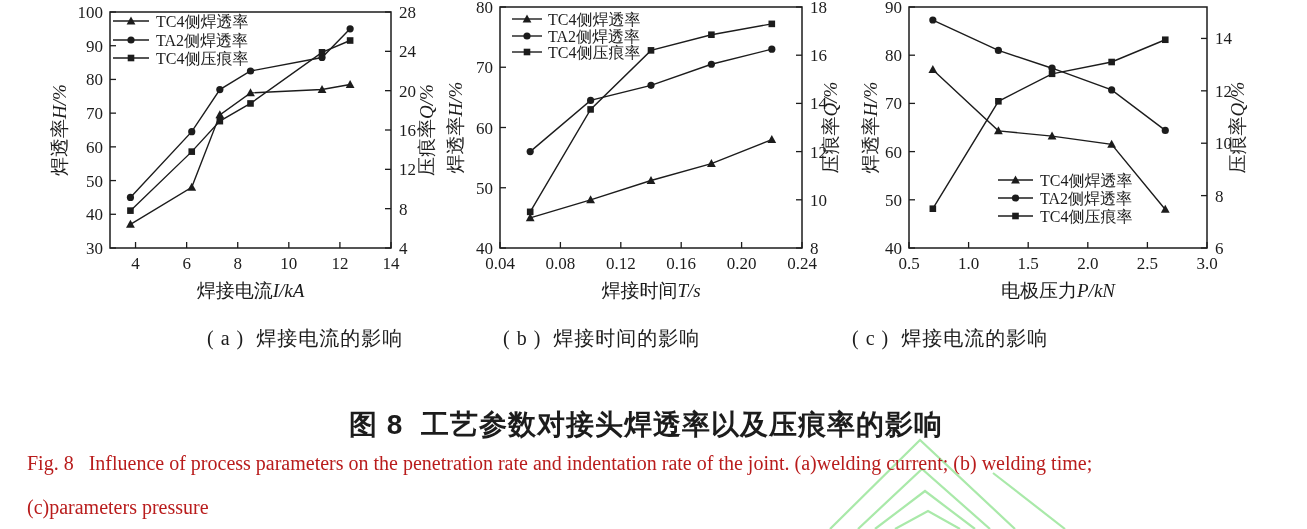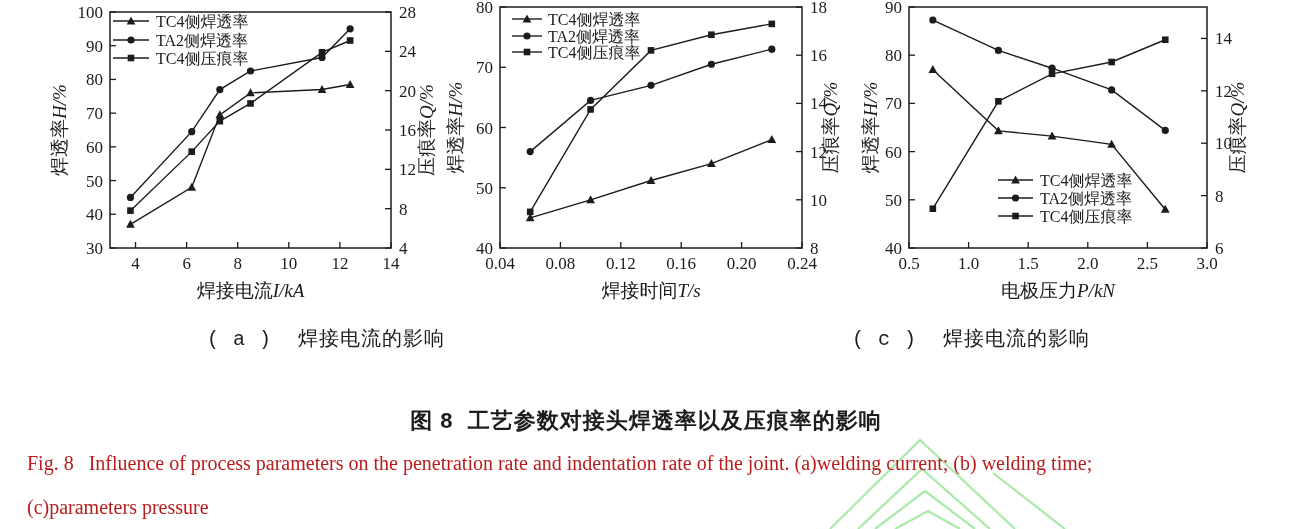--- a/index.html
+++ b/index.html
@@ -2,23 +2,23 @@
 <html><head>
 <meta charset="utf-8">
 <style>
   html,body{margin:0;padding:0;background:#ffffff;}
   body{width:1307px;height:529px;overflow:hidden;position:relative;
        font-family:"Liberation Serif", serif;}
   .page{position:absolute;left:0;top:0;width:1307px;height:529px;background:#fff;}
   .chart{position:absolute;top:0;height:310px;z-index:2;}
   .watermark{position:absolute;left:815px;top:420px;z-index:1;}
   .panel-caption{position:absolute;top:325px;z-index:2;font-size:20px;color:#1c1c1c;
-       font-family:Liberation Mono, monospace;letter-spacing:1px;white-space:pre;}
+       font-family:Liberation Serif, serif;letter-spacing:1px;white-space:pre;}
   .cn-title{position:absolute;left:0;top:406px;width:1292px;text-align:center;z-index:2;
-       font-family:"Liberation Sans", sans-serif;font-weight:700;font-size:22px;
+       font-family:"Liberation Sans", sans-serif;font-weight:700;font-size:28px;
        color:#1c1c1c;letter-spacing:1px;white-space:pre;}
   .en-caption{position:absolute;left:3px;z-index:2;font-size:20px;color:#b91c1c;
        font-family:Liberation Serif, serif;white-space:pre;margin-left:24px;}
   .en-line1{top:452px;width:1304px;}
   .en-line2{top:496px;}
 </style>
 </head>
 <body>
 
 <div class="page">
@@ -282,18 +282,19 @@
           </g>
           <g>
             <line x1="148" y1="216" x2="183" y2="216" stroke="#1c1c1c" stroke-width="1.4"></line>
             <rect x="162.2" y="212.7" width="6.6" height="6.6" fill="#1c1c1c"></rect>
             <text x="190" y="222" fill="#1c1c1c" font-size="16" font-family="&quot;Liberation Serif&quot;, serif" text-anchor="start">TC4侧压痕率</text>
           </g>
         </g>
       </svg></div>
 
   <div class="panel-caption" style="left:207px">( a )  焊接电流的影响</div>
+  <div class="panel-caption" style="left:503px">( b )  焊接时间的影响</div>
   <div class="panel-caption" style="left:852px">( c )  焊接电流的影响</div>
 
   <div class="cn-title">图 8  工艺参数对接头焊透率以及压痕率的影响</div>
   <div class="en-caption en-line1">Fig. 8   Influence of process parameters on the penetration rate and indentation rate of the joint. (a)welding current; (b) welding time;</div>
   <div class="en-caption en-line2">(c)parameters pressure</div>
 </div>
 
 </body></html>

